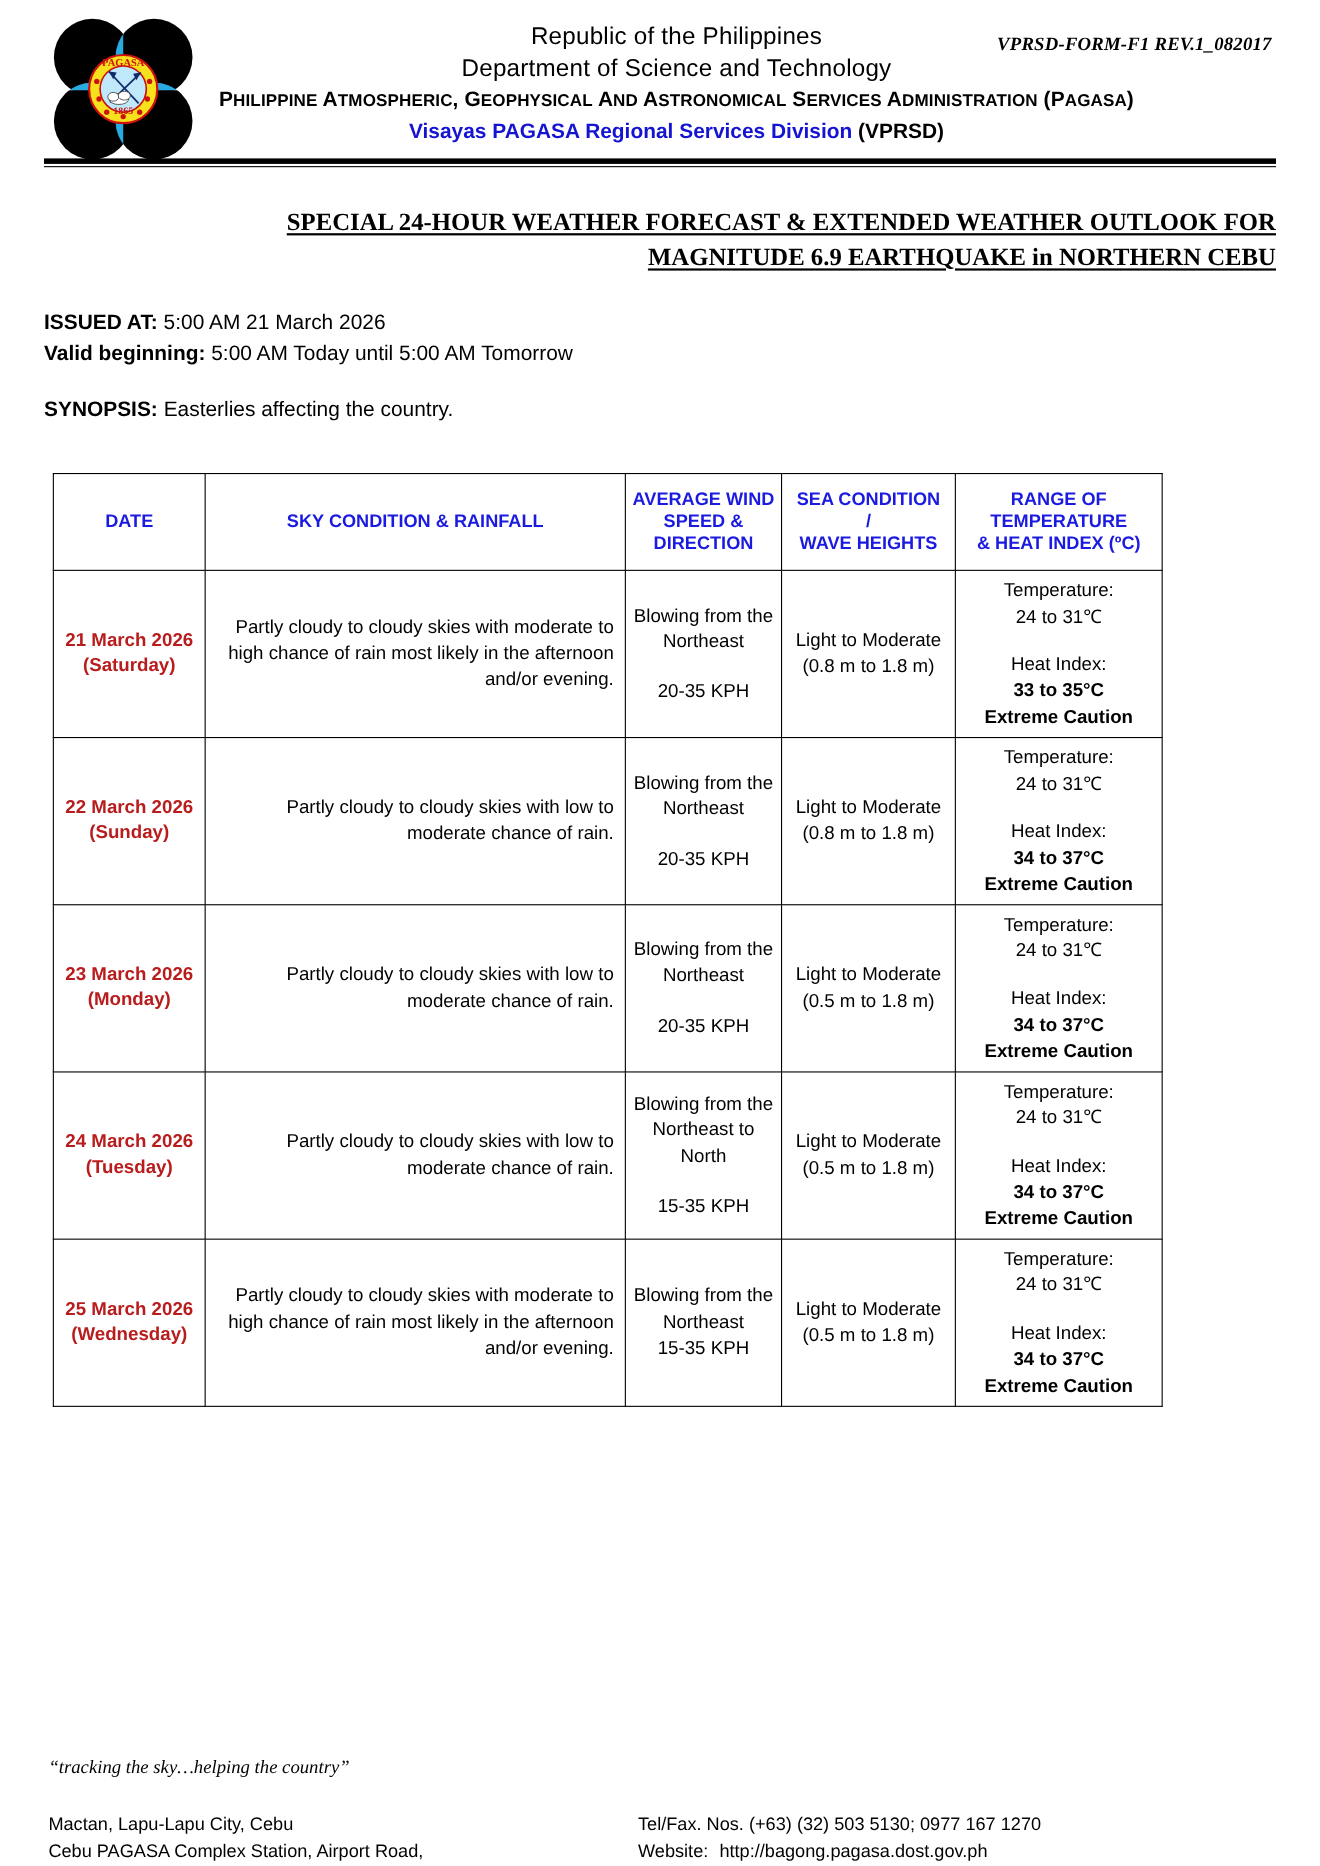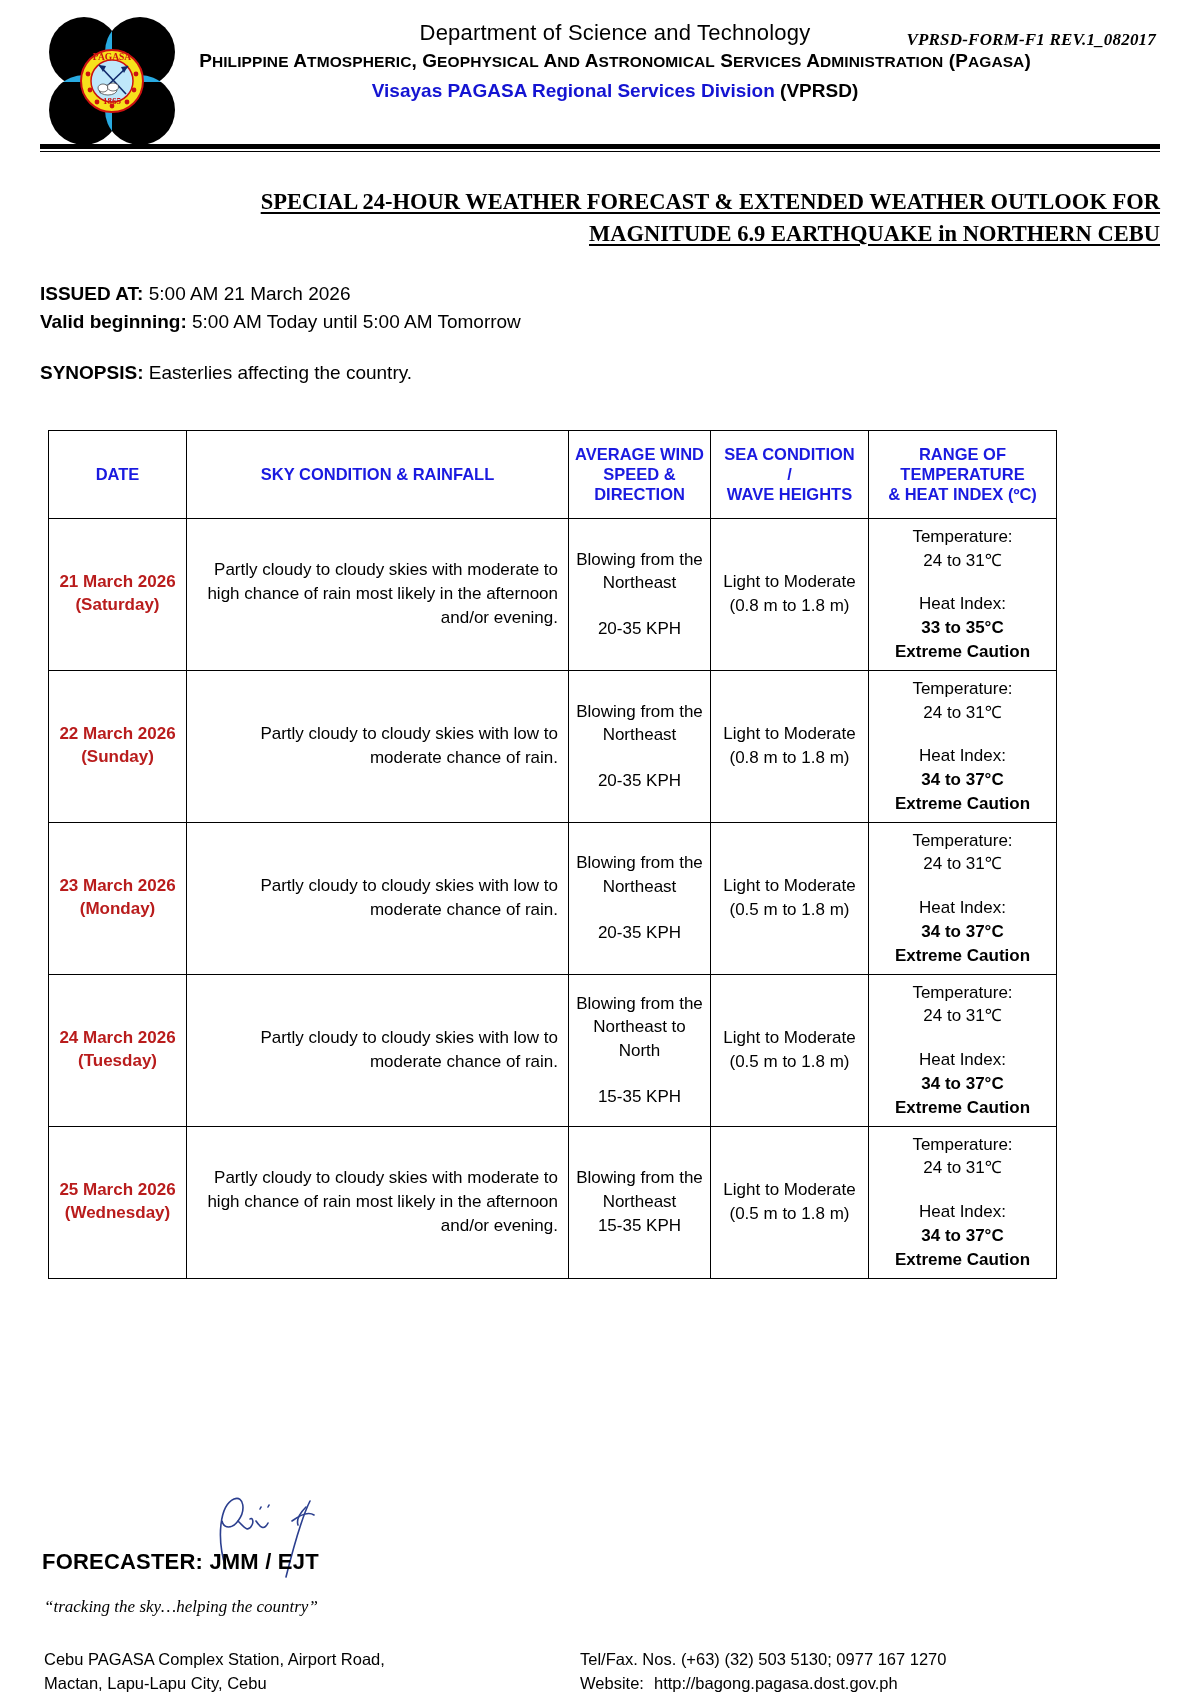--- a/index.html
+++ b/index.html
@@ -178,20 +178,21 @@
         <g fill="#ffffff" stroke="#333" stroke-width="0.7">
           <ellipse cx="64" cy="76" rx="9" ry="5"></ellipse>
           <ellipse cx="59" cy="74" rx="5" ry="4"></ellipse>
           <ellipse cx="69" cy="73" rx="5.5" ry="4"></ellipse>
         </g>
         <text x="68" y="46" text-anchor="middle" font-family="Liberation Serif, serif" font-size="9.5" font-weight="bold" fill="#CC1111">PAGASA</text>
         <text x="68" y="90" text-anchor="middle" font-family="Liberation Serif, serif" font-size="9" font-weight="bold" fill="#CC1111">1865</text>
       </svg>
     </div>
     <div class="agency">
+      <div class="l1">Republic of the Philippines</div>
       <div class="l2">Department of Science and Technology</div>
       <div class="l3">P<span class="sc">HILIPPINE</span> A<span class="sc">TMOSPHERIC</span>, G<span class="sc">EOPHYSICAL</span> A<span class="sc">ND</span> A<span class="sc">STRONOMICAL</span> S<span class="sc">ERVICES</span> A<span class="sc">DMINISTRATION</span> (P<span class="sc">AGASA</span>)</div>
       <div class="l4">
         <span class="bluepart">Visayas PAGASA Regional Services Division</span>
         <span>(VPRSD)</span>
       </div>
     </div>
   </div>
   <div class="rule"></div>
   <div class="rule2"></div>
@@ -361,44 +362,27 @@
           <span>Heat Index:</span><br>
           <span class="bold">34 to 37°C</span><br>
           <span class="bold">Extreme Caution</span>
         </td>
       </tr>
 
     </tbody>
   </table>
 
   <div class="footer">
-    <div class="forecaster-wrap">
-      <div class="signature">
-        <svg viewBox="0 0 170 100" width="170" height="100">
-          <g fill="none" stroke="#2b3f8f" stroke-width="1.6" stroke-linecap="round">
-            <path d="M36 88 C26 56, 30 24, 44 18 C54 14, 56 30, 48 40 C42 48, 34 48, 32 40"></path>
-            <path d="M48 40 C54 46, 58 52, 62 44 C64 40, 62 36, 60 38"></path>
-            <path d="M66 40 C70 46, 74 50, 78 42"></path>
-            <path d="M70 28 l1 -2"></path>
-            <path d="M78 26 l1 -2"></path>
-            <path d="M96 96 C104 64, 112 36, 120 20"></path>
-            <path d="M102 40 C110 34, 118 30, 124 34"></path>
-            <path d="M116 26 C110 32, 106 38, 108 44"></path>
-          </g>
-        </svg>
-      </div>
-      <div class="forecaster">FORECASTER: JMM / EJT</div>
-    </div>
 
     <div class="tagline">“tracking the sky…helping the country”</div>
 
     <div class="contact">
       <div class="left">
+        <div>Mactan, Lapu-Lapu City, Cebu</div>
         <div>Cebu PAGASA Complex Station, Airport Road,</div>
-        <div>Mactan, Lapu-Lapu City, Cebu</div>
       </div>
       <div class="right">
         <div class="row">
           <span>Tel/Fax. Nos.</span>&nbsp;
           <span>(+63) (32) 503 5130; 0977 167 1270</span>
         </div>
         <div class="row">
           <span class="k">Website:</span>
           <span>http://bagong.pagasa.dost.gov.ph</span>
         </div>

